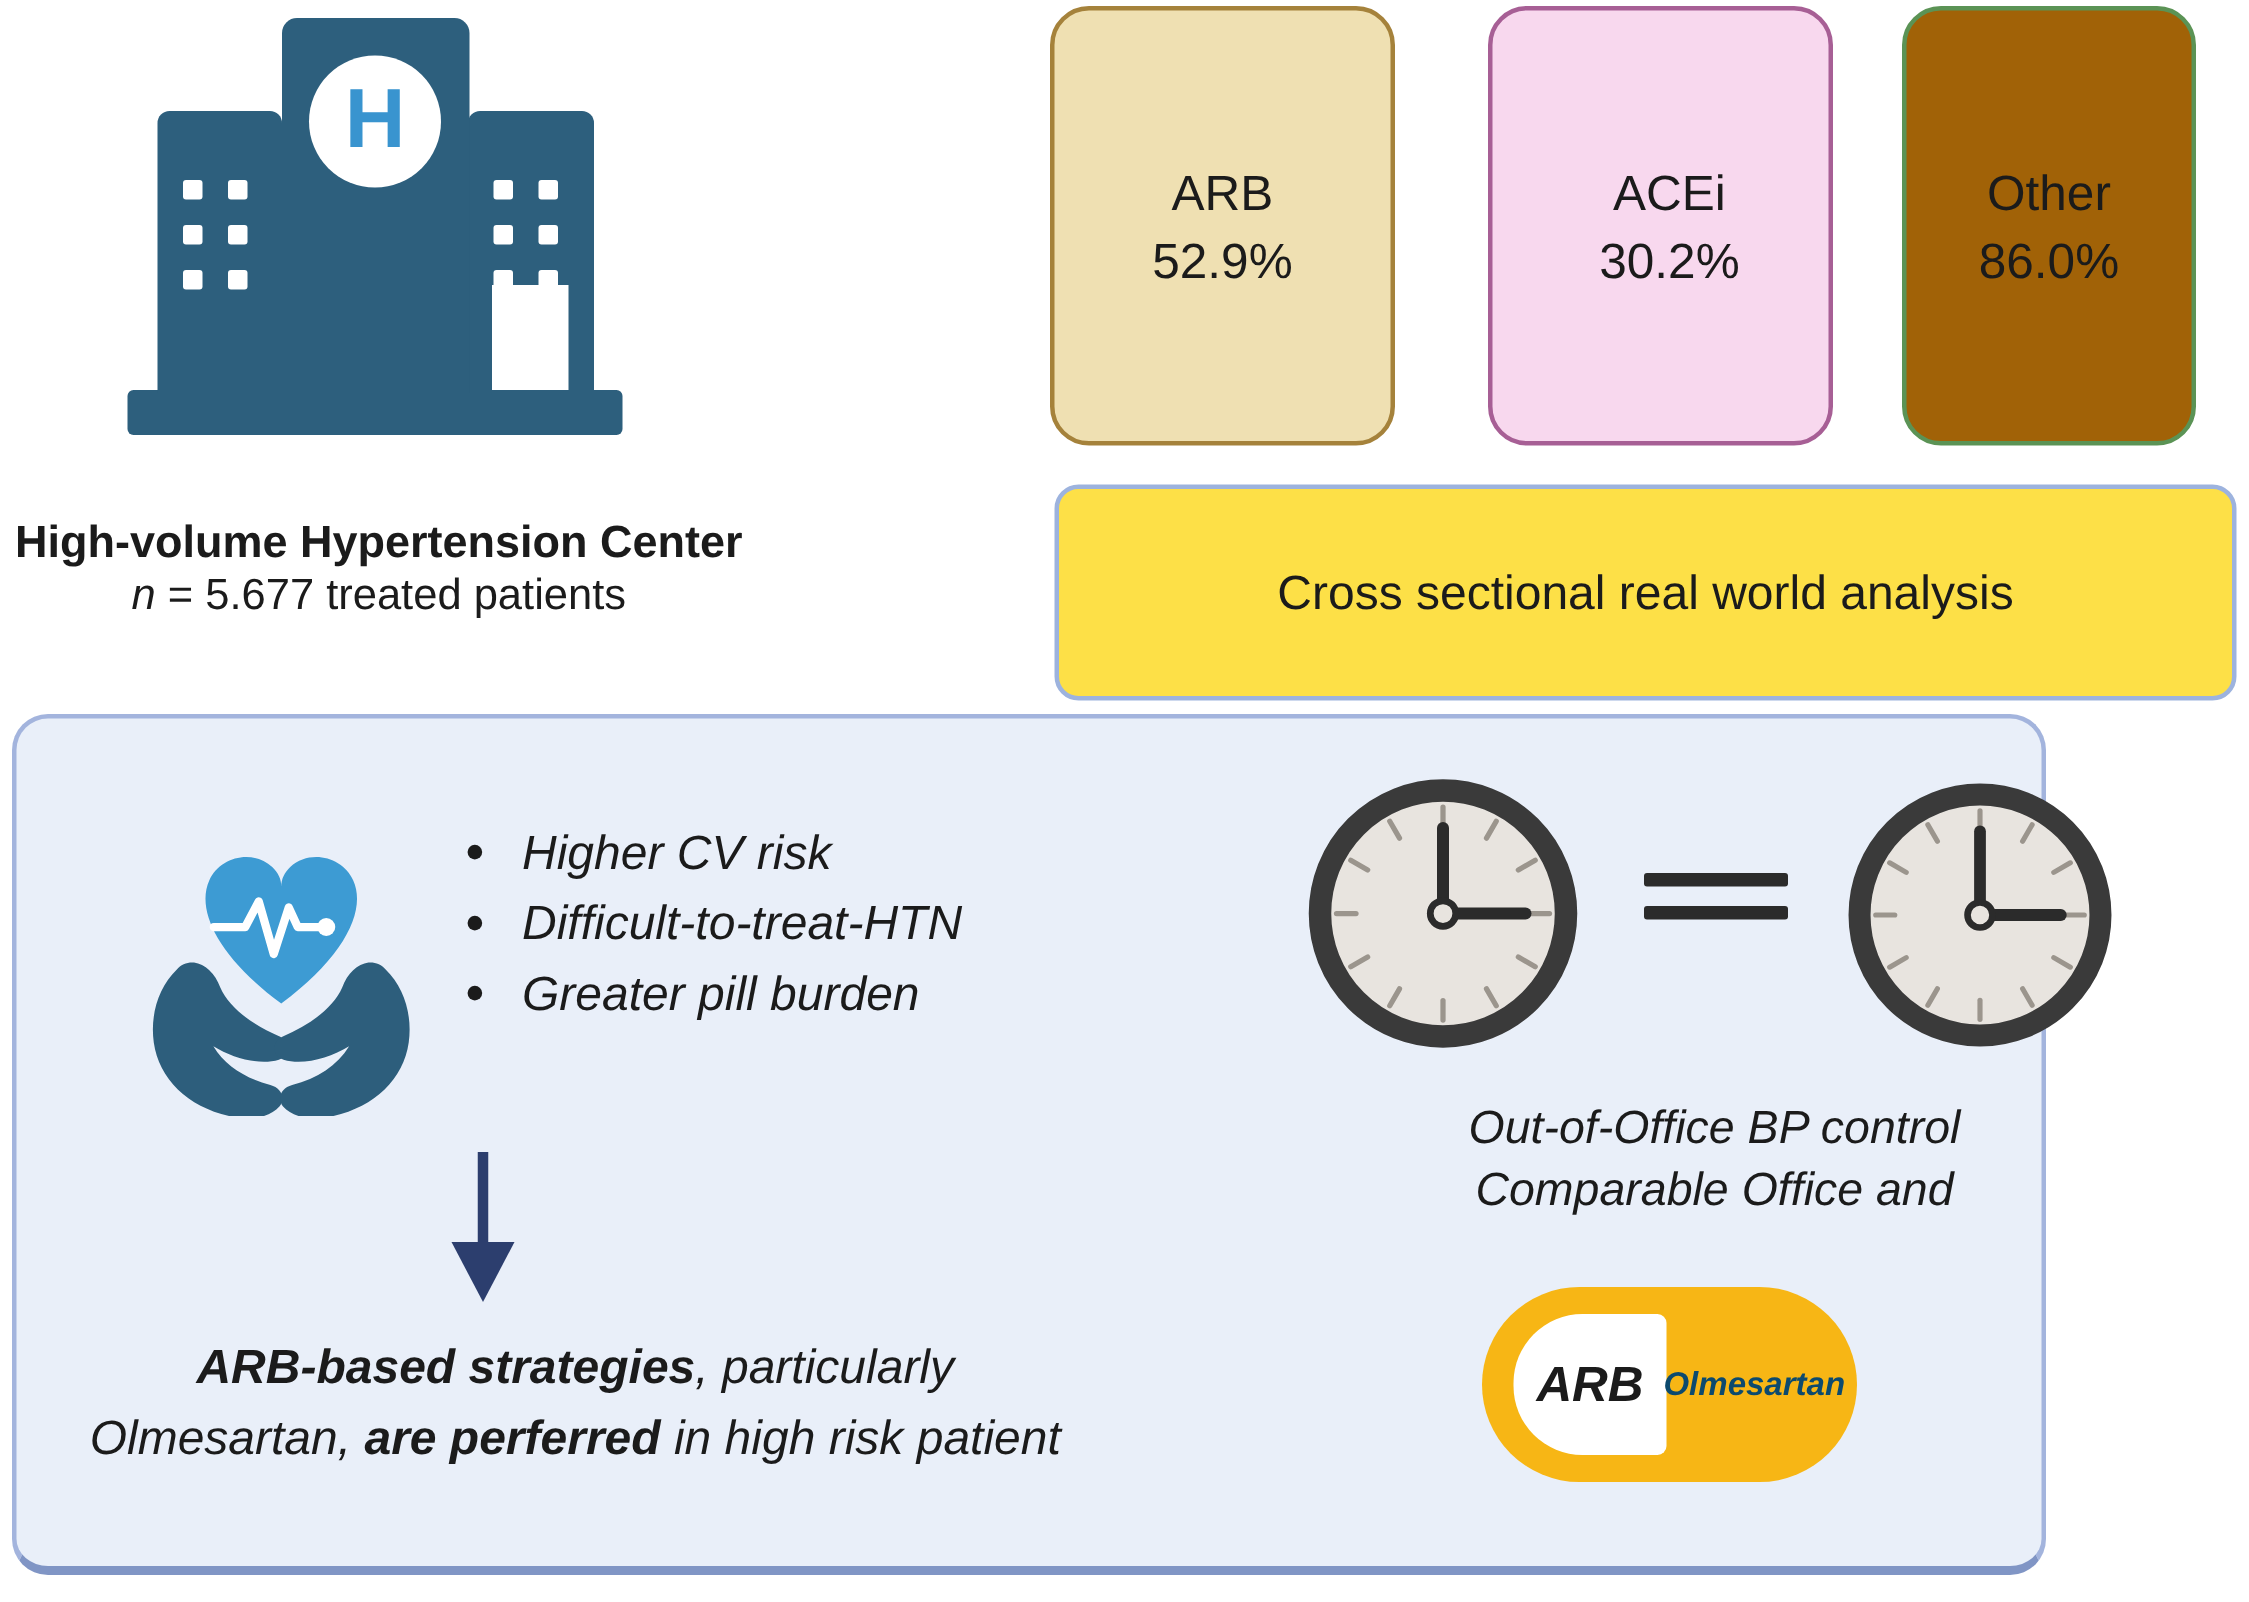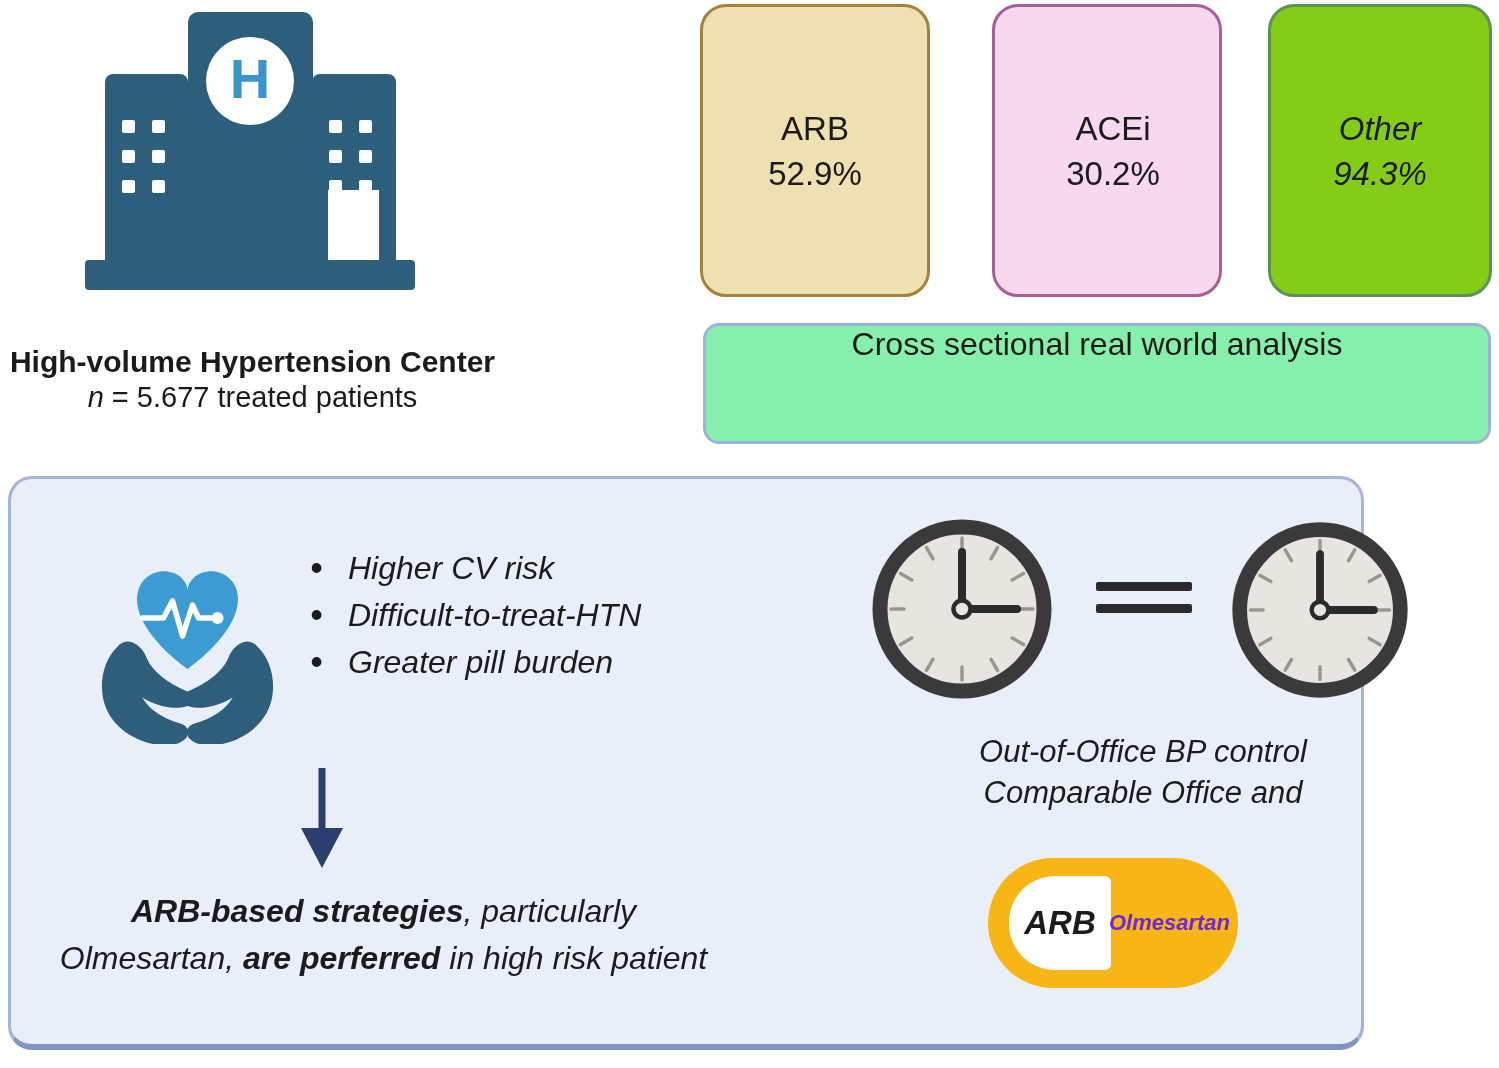--- a/index.html
+++ b/index.html
@@ -25,25 +25,25 @@
   .center-label { position:absolute; left:0; top:344px; width:505px; text-align:center; }
   .center-label .t1 { font-size:30px; font-weight:700; line-height:36px; }
   .center-label .t2 { font-size:29px; line-height:34px; }
   .center-label .t2 .it { font-style:italic; }
   
   .card { position:absolute; top:4px; width:230px; height:293px; border-radius:26px;
           border:3.5px solid; box-sizing:border-box; display:flex; align-items:center;
           justify-content:center; text-align:center; font-size:33px; line-height:45px; }
   .card--arb   { left:700px;  background:#efe0b2; border-color:#a5823b; }
   .card--acei  { left:992px;  background:#f8d8ee; border-color:#a75f95;padding-left:12px; }
-  .card--other { left:1268px; background:#84cc16; border-color:#5b9355; width:224px;font-style:italic; }
-  
-  .banner { position:absolute; left:703px; top:323px; width:788px; height:121px;
-            background:#86efac; border:3px solid #9db3de; border-radius:16px;
-            box-sizing:border-box; display:flex; align-items:flex-start; justify-content:center;
+  .card--other { left:1268px; background:#a16207; border-color:#5b9355; width:196px; }
+  
+  .banner { position:absolute; left:703px; top:323px; width:788px; height:144px;
+            background:#fde047; border:3px solid #9db3de; border-radius:16px;
+            box-sizing:border-box; display:flex; align-items:center; justify-content:center;
             font-size:32px; }
   
   .panel { position:absolute; left:8px; top:476px; width:1356px; height:574px;
            background:#e9eff9; border:3px solid #a3b4dd; border-bottom:6px solid #8095c5;
            border-radius:24px; box-sizing:border-box;font-style:italic; }
   
   .bullets { position:absolute; left:297px; top:66px; margin:0; padding:0; list-style:none;
              font-size:32px; line-height:47px; }
   .bullets li { position:relative; padding-left:40px; }
   .bullets li::before { content:"\2022"; position:absolute; left:2px; top:-1px; font-size:36px; }
@@ -60,21 +60,21 @@
   .eq-top { top:103px; } .eq-bot { top:125px; }
   .clock-caption { position:absolute; left:932px; top:252px; width:400px; text-align:center;
                    font-size:31px; line-height:41px; }
   
   .pill { position:absolute; left:977px; top:379px; width:250px; height:130px;
           background:#f7b615; border-radius:66px; }
   .pill-white { position:absolute; left:21px; top:18px; width:102px; height:94px; background:#fff;
                 border-radius:46px 6px 6px 46px; display:flex; align-items:center; justify-content:center; }
   .pill-arb { font-size:33px; font-weight:600; color:#1b1b1b; }
   .pill-drug { position:absolute; left:123px; top:0; width:117px; height:100%; display:flex;
-               align-items:center; justify-content:center; font-size:22px; font-weight:700; color:#6d28d9; }
+               align-items:center; justify-content:center; font-size:22px; font-weight:700; color:#0c4a6e; }
 </style>
 </head>
 <body>
 
 <div class="canvas">
 
   <div class="hospital">
     <div class="hosp-part hosp-base"></div>
     <div class="hosp-part hosp-wing-l">
       <div class="win-grid">
@@ -117,21 +117,21 @@
   </div>
   <div class="card card--acei">
     <div>
       <div>ACEi</div>
       <div>30.2%</div>
     </div>
   </div>
   <div class="card card--other">
     <div>
       <div>Other</div>
-      <div>94.3%</div>
+      <div>86.0%</div>
     </div>
   </div>
 
   <div class="banner">
     <span>Cross sectional real world analysis</span>
   </div>
 
   <div class="panel">
 
     <svg class="hands" style="position:absolute; left:84px; top:60px;" width="185" height="205" viewBox="0 0 184 205">

